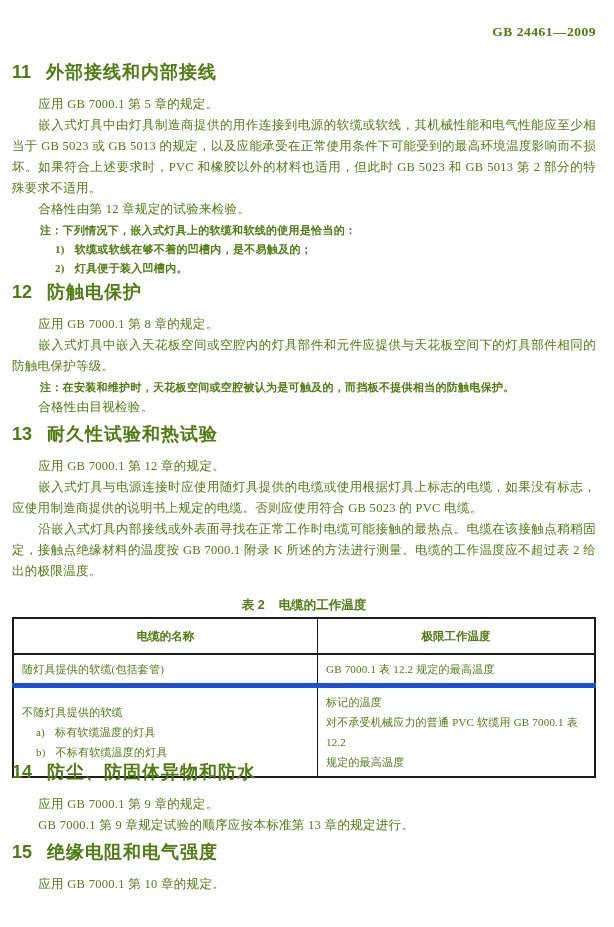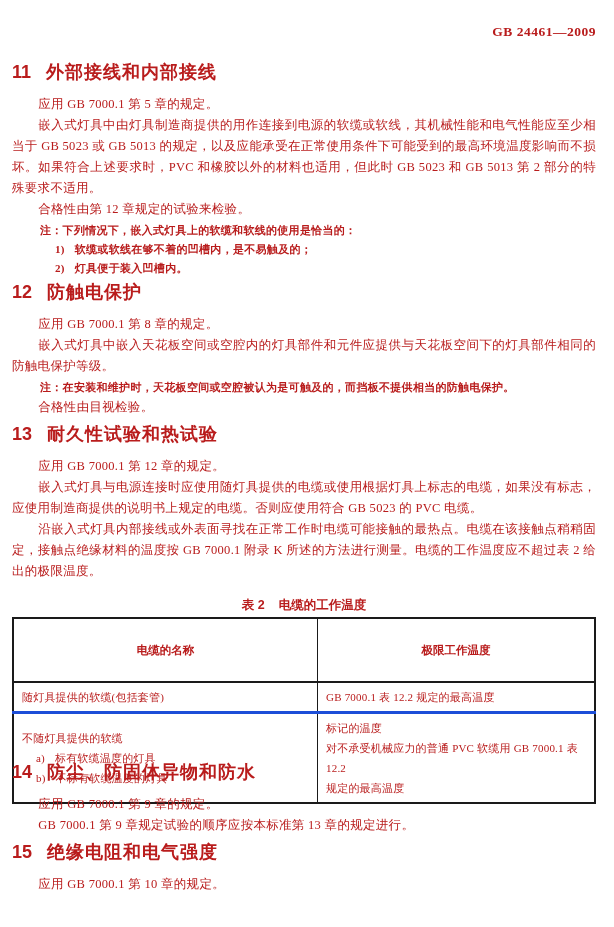--- a/index.html
+++ b/index.html
@@ -3,21 +3,21 @@
 <meta charset="utf-8">
 <style>
   html,body { margin:0; padding:0; background:#d9d9d9; }
   .page {
     position:relative;
     width:614px; height:927px;
     margin:0 auto;
     background:#ffffff;
     box-sizing:border-box;
     font-family:"Liberation Serif","DejaVu Serif",serif;
-    color:#b91c1c;
+    color:#4d7c0f;
     overflow:hidden;
   }
   .doc-header {
     position:absolute; top:24px; left:12px; right:18px;
     text-align:right;
     font-weight:700; font-size:13.5px; line-height:16px;
     letter-spacing:0.5px;
   }
   .section { position:absolute; left:12px; right:18px; }
   #section-11 { top:62px; }
@@ -52,26 +52,26 @@
   table.data-table {
     width:100%; margin-top:4px;
     border-collapse:collapse;
     border:2px solid #1a1a1a;
     font-size:11px;
     table-layout:fixed;
   }
   table.data-table th {
     border-bottom:2px solid #1a1a1a;
     font-weight:600; text-align:center;
-    height:22px; padding:20px 6px;
+    height:22px; padding:6px 6px;
     font-size:11.5px;
   }
   table.data-table th + th, table.data-table td + td { border-left:1px solid #1a1a1a; }
   table.data-table td {
-    border-bottom:3px solid #1d4ed8;
+    border-bottom:5px solid #1d4ed8;
     padding:4px 8px; vertical-align:middle;
     line-height:20px; letter-spacing:0.2px;
   }
   table.data-table tr:last-child td { border-bottom:none; }
   .cell-line { margin:0; }
   .cell-sub { display:flex; gap:10px; margin-left:14px; }
   .cell-sub .marker { flex:0 0 auto; }
 </style>
 </head>
 <body>

